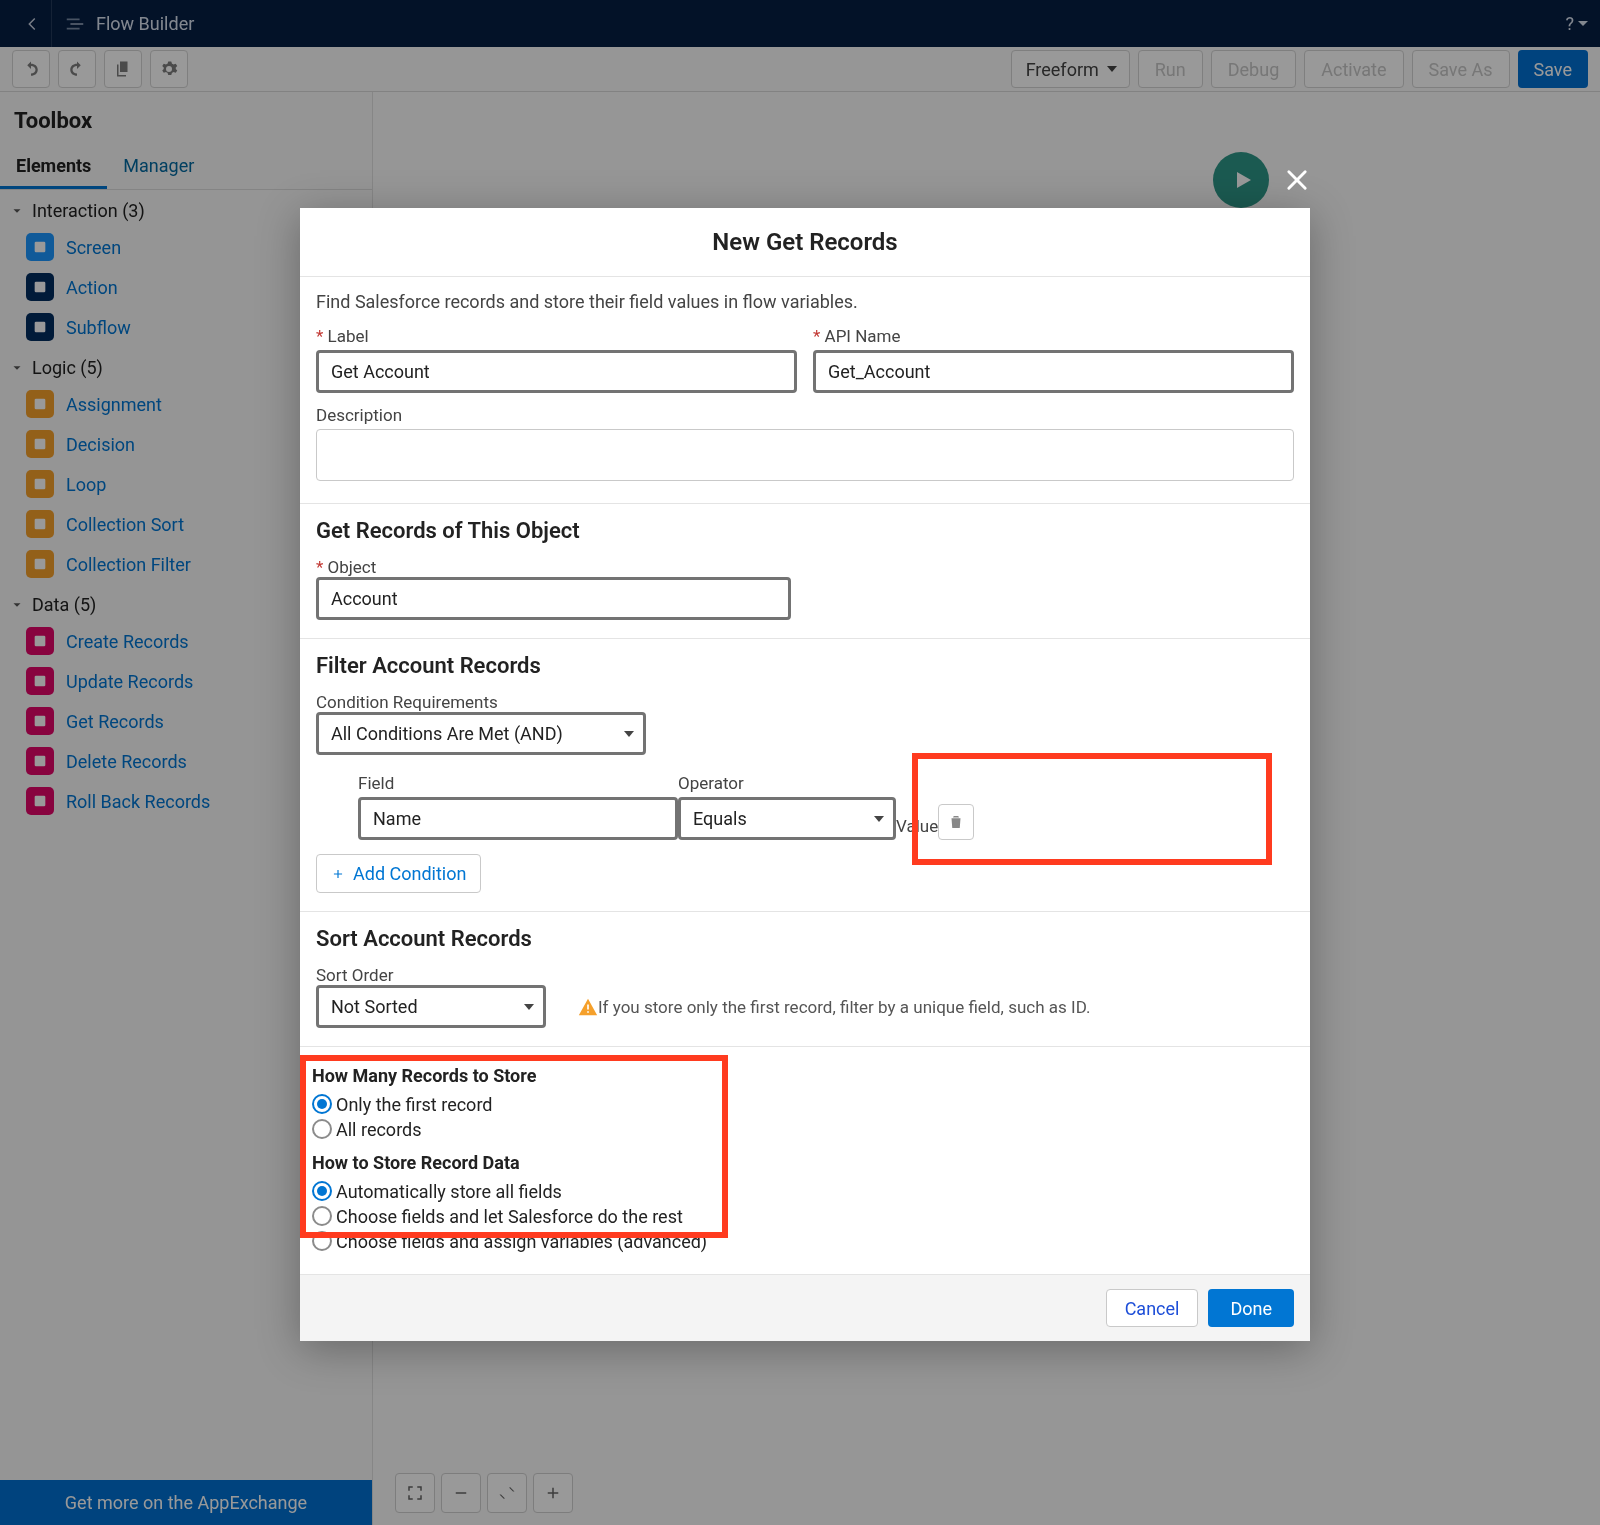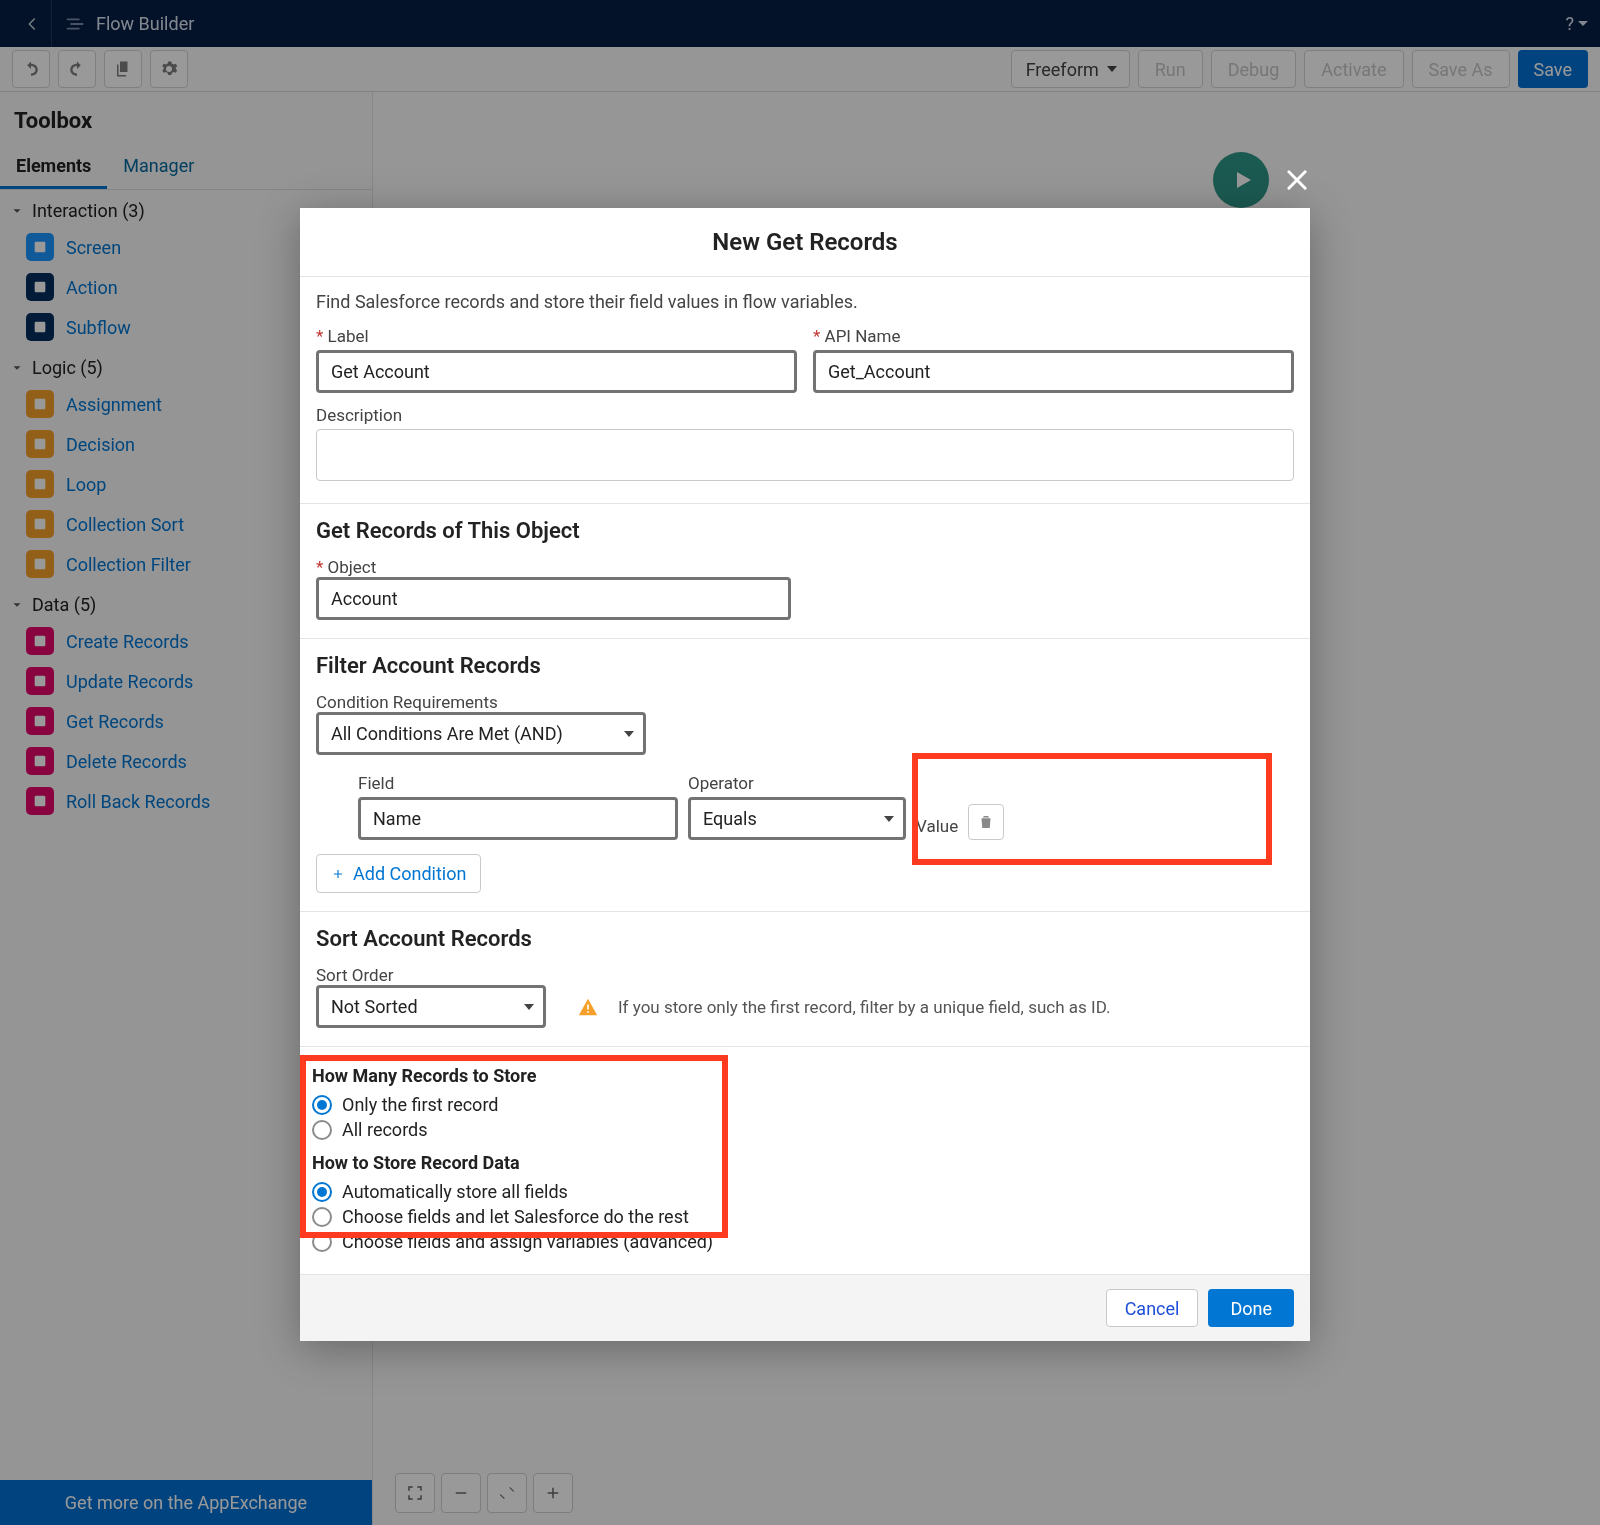--- a/index.html
+++ b/index.html
@@ -53,35 +53,35 @@
 .form-label { font-size: 17px; color: #444; margin-bottom: 4px; }
 .req::before { content: "* "; color: #c23934; }
 .form-input { height: 43px; border: 3px solid #737373; border-radius: 4px; padding: 0 12px; font-size: 18px; color: #222; background: #fff; }
 .form-input.wide { width: 100%; }
 .form-textarea { height: 52px; border: 1px solid #c9c9c9; border-radius: 4px; padding: 8px 12px; font-size: 18px; resize: none; width: 100%; margin-top: 4px; position: relative; }
 .section-title { font-size: 22px; font-weight: 600; color: #222; margin-bottom: 14px; }
 .form-input.half { width: 475px; }
 .select-wrap { position: relative; }
 .select-wrap input { padding-right: 34px; width: 100%; }
 .select-wrap::after { content: ""; position: absolute; right: 12px; top: 50%; border-left: 5px solid transparent; border-right: 5px solid transparent; border-top: 6px solid #444; transform: translateY(-50%); }
-.filter-row { display: flex; gap: 10px; padding-left: 42px; align-items: flex-end; }
+.filter-row { display: flex; padding-left: 42px; align-items: flex-end; }
 .filter-col { display: flex; flex-direction: column; }
 .filter-col label { font-size: 17px; color: #444; margin-bottom: 4px; }
 .filter-field { width: 320px; }
 .filter-op { width: 218px; }
 .filter-val { width: 320px; }
 .highlight-red { border: 6px solid #ff3b1f; padding: 6px; position: absolute; pointer-events: none; }
 .trash-btn { width: 36px; height: 36px; border: 1px solid #c9c9c9; border-radius: 4px; background: #fff; display: flex; align-items: center; justify-content: center; }
 .trash-btn svg { width: 18px; height: 18px; fill: #888; }
 .add-cond { display: inline-flex; align-items: center; gap: 8px; border: 1px solid #c9c9c9; border-radius: 4px; padding: 8px 14px; margin-top: 14px; font-size: 18px; color: #0176d3; cursor: pointer; background: #fff; }
 .add-cond svg { width: 14px; height: 14px; fill: #0176d3; }
-.warn-line { display: flex; align-items: center; gap: 20px; font-size: 17px; color: #555; margin-left: 16px; }
+.warn-line { display: flex; align-items: center; gap: 0; font-size: 17px; color: #555; margin-left: 16px; }
 .warn-line svg { width: 20px; height: 20px; fill: #f5a02b; }
 .records-block-label { font-size: 18px; font-weight: 700; color: #222; margin-bottom: 6px; }
-.radio-line { display: flex; align-items: flex-end; gap: 10px; font-size: 18px; color: #222; padding: 2px 0; }
+.radio-line { display: flex; align-items: flex-start; gap: 4px; font-size: 18px; color: #222; padding: 2px 0; }
 .radio { width: 20px; height: 20px; border-radius: 50%; border: 2px solid #8b8b8b; display: inline-flex; align-items: center; justify-content: center; }
 .radio.checked { border-color: #0176d3; }
 .radio.checked::after { content: ""; width: 10px; height: 10px; border-radius: 50%; background: #0176d3; }
 .records-box { position: relative; padding: 18px 12px 20px; }
 .records-highlight { position: absolute; left: 0px; top: 8px; width: 428px; height: 183px; border: 6px solid #ff3b1f; pointer-events: none; }
 .modal-footer { border-top: 1px solid #e4e4e4; background: #f4f4f4; padding: 14px 16px; display: flex; justify-content: flex-end; gap: 10px; }
 .btn-cancel { height: 38px; border: 1px solid #c9c9c9; border-radius: 4px; background: #fff; padding: 0 18px; font-size: 18px; color: #1d4ed8; }
 .btn-done { height: 38px; border: none; border-radius: 4px; background: #0176d3; color: #fff; padding: 0 22px; font-size: 18px; }
 .desc-wrap { margin-top: 12px; }
 .filter-section-inner { position: relative; }

